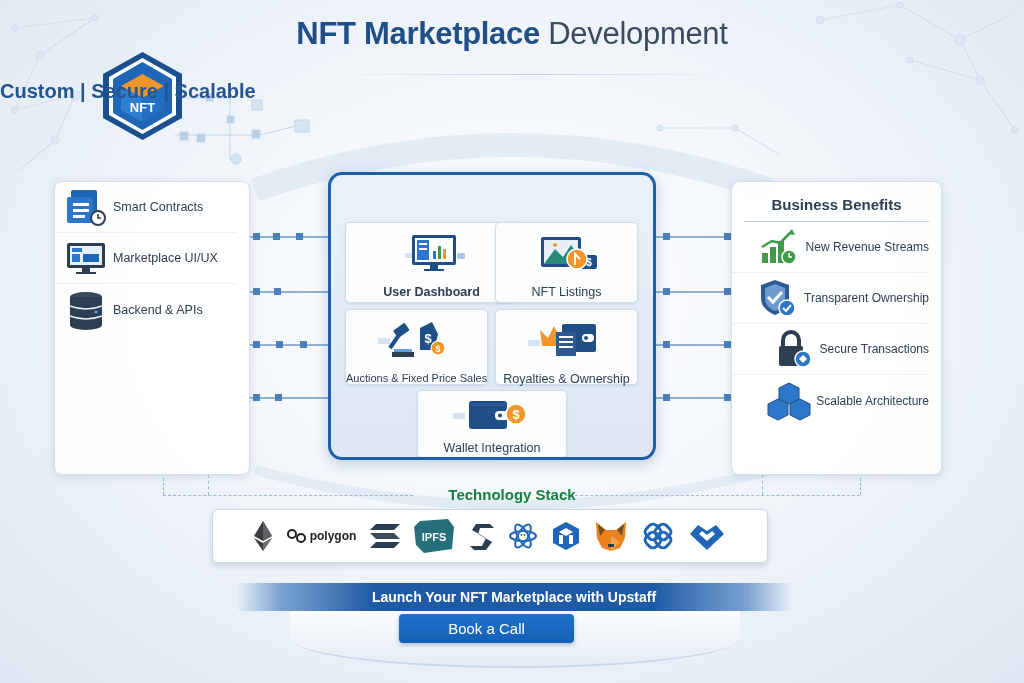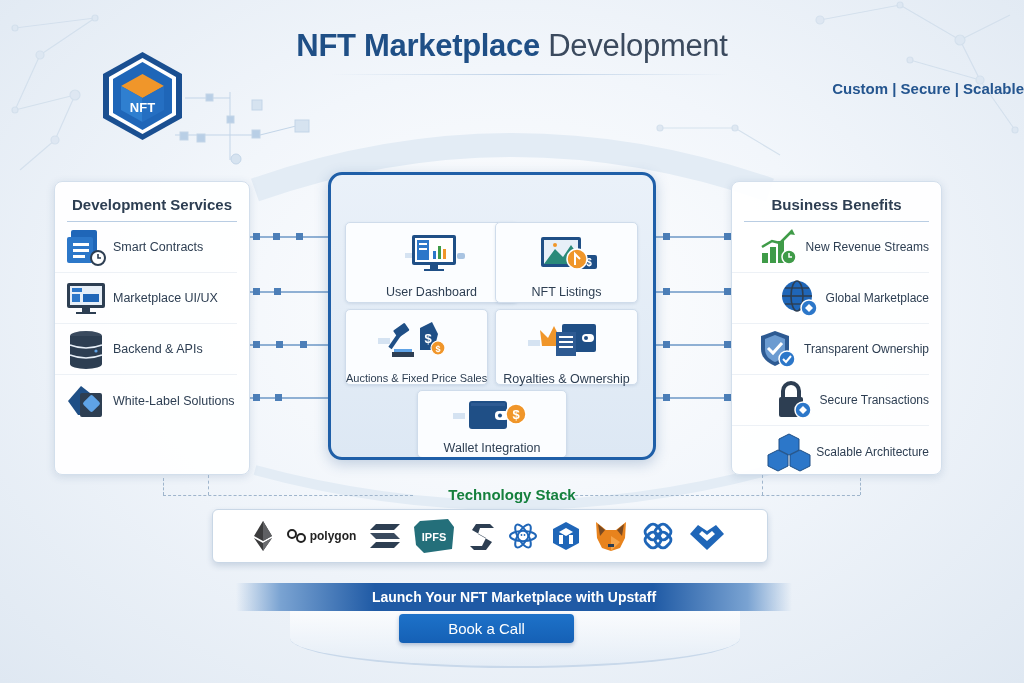--- a/index.html
+++ b/index.html
@@ -8,32 +8,32 @@
     font-family: "Liberation Sans", "DejaVu Sans", sans-serif;
     background: radial-gradient(ellipse at 50% 45%, #ffffff 0%, #f2f6fb 45%, #dfe8f2 100%);
     position: relative;
     color: #2a3a4e;
   }
   .bg-net { position: absolute; inset: 0; pointer-events: none; }
 
   
   .logo-hex { position: absolute; left: 100px; top: 50px; width: 85px; height: 92px; }
   .title {
-    position: absolute; left: 0; right: 0; top: 28px; text-align: center;
+    position: absolute; left: 0; right: 0; top: 16px; text-align: center;
     font-size: 31px; color: #1f4f86; letter-spacing: -0.3px;
   }
   .title b { font-weight: 700; }
   .title span.light { font-weight: 400; color: #3b4a5e; }
   .title-rule {
     position: absolute; left: 330px; width: 400px; top: 74px; height: 1px;
     background: linear-gradient(90deg, transparent, #bcd0e6, transparent);
   }
   .subtitle {
-    position: absolute; left: 0; right: 0; top: 80px; text-align: right;
-    font-size: 15px; color: #24558f; font-weight: 700;
+    position: absolute; left: 0; right: 0; top: 80px; text-align: left;
+    font-size: 20px; color: #24558f; font-weight: 700;
   }
 
   
   .panel {
     position: absolute; background: rgba(255,255,255,0.92);
     border: 1px solid #d3dfec; border-radius: 8px;
     box-shadow: 0 2px 8px rgba(40,80,130,0.15);
   }
   .panel-left { left: 54px; top: 181px; width: 196px; height: 294px; }
   .panel-right { left: 731px; top: 181px; width: 211px; height: 294px; }
@@ -65,21 +65,21 @@
     height: 36px; background: linear-gradient(180deg, #2d6fbf, #1d5aa3);
     color: #fff; font-weight: 700; font-size: 15.5px; text-align: center; line-height: 36px;
   }
   .card {
     position: absolute; background: #fbfdff; border: 1px solid #cfdceb;
     border-radius: 5px; box-shadow: 0 1px 3px rgba(30,70,120,0.12);
     text-align: center;
   }
   .card .cico { height: 54px; display: flex; align-items: flex-end; justify-content: center; }
   .card .clbl { font-size: 12.5px; color: #2d3e52; margin-top: 8px; white-space: nowrap; }
-  .card-1 { left: 14px; top: 47px; width: 173px; height: 81px; }
+  .card-1 { left: 14px; top: 47px; width: 173px; height: 81px; font-weight: bold; }
   .card-2 { left: 164px; top: 47px; width: 143px; height: 81px; }
   .card-3 { left: 14px; top: 134px; width: 143px; height: 76px; }
   .card-4 { left: 164px; top: 134px; width: 143px; height: 76px; }
   .card-5 { left: 86px; top: 215px; width: 150px; height: 68px; }
   .card-3 .clbl { font-size: 11px; }
 
   
   .conn { position: absolute; height: 2px; background: #8fb0d4; }
   .node { position: absolute; width: 7px; height: 7px; background: #4d7fb8; }
 
@@ -215,21 +215,20 @@
     <div class="node" style="left:724px;top:233px;"></div>
   <div class="node" style="left:663px;top:288px;"></div>
     <div class="node" style="left:724px;top:288px;"></div>
   <div class="node" style="left:663px;top:341px;"></div>
     <div class="node" style="left:724px;top:341px;"></div>
   <div class="node" style="left:663px;top:394px;"></div>
     <div class="node" style="left:724px;top:394px;"></div>
 </div>
 
 <div class="panel panel-left">
-  <h3>Development Services</h3>
   <div class="item">
     <span class="ico">
       <svg width="42" height="40" viewBox="0 0 42 40">
           <rect x="6" y="3" width="26" height="28" rx="2" fill="#1f66b8"></rect>
           <rect x="2" y="10" width="26" height="26" rx="2" fill="#2c77c9"></rect>
           <rect x="8" y="16" width="16" height="3" fill="#fff"></rect>
           <rect x="8" y="22" width="16" height="3" fill="#fff"></rect>
           <rect x="8" y="28" width="12" height="3" fill="#fff"></rect>
           <circle cx="33" cy="31" r="7" fill="#fff" stroke="#2d3e52" stroke-width="2"></circle>
           <path d="M33 27v4h3" stroke="#2d3e52" stroke-width="1.6" fill="none"></path>
@@ -255,30 +254,20 @@
     <span class="ico">
       <svg width="36" height="40" viewBox="0 0 36 40">
           <ellipse cx="18" cy="7" rx="16" ry="5" fill="#3a4a5e"></ellipse>
           <rect x="2" y="7" width="32" height="28" fill="#2d3e52"></rect>
           <ellipse cx="18" cy="35" rx="16" ry="5" fill="#2d3e52"></ellipse>
           <path d="M2 16 Q18 22 34 16 M2 26 Q18 32 34 26" stroke="#e7eff8" stroke-width="1.5" fill="none"></path>
           <circle cx="28" cy="22" r="1.6" fill="#5fa3e6"></circle>
         </svg>
     </span>
     <span class="lbl">Backend &amp; APIs</span>
-  </div>
-  <div class="item">
-    <span class="ico">
-      <svg width="40" height="40" viewBox="0 0 40 40">
-          <polygon points="2,20 15,5 24,12 24,34 12,34" fill="#1f4f86"></polygon>
-          <rect x="14" y="12" width="22" height="24" rx="2" fill="#2d3e52"></rect>
-          <rect x="19" y="16" width="13" height="13" rx="2" fill="#5fa3e6" transform="rotate(45 25.5 22.5)"></rect>
-        </svg>
-    </span>
-    <span class="lbl">White-Label Solutions</span>
   </div>
 </div>
 
 <div class="platform">
 
   <div class="card card-1">
     <div class="cico">
       <svg width="70" height="46" viewBox="0 0 70 46">
           <rect x="8" y="22" width="10" height="5" fill="#d5e3f2"></rect>
           <rect x="15" y="4" width="44" height="30" rx="2" fill="#1f4f86"></rect>
@@ -375,34 +364,20 @@
           <polygon points="34,2 37,8 30,7" fill="#3f9b48"></polygon>
           <circle cx="31" cy="30" r="7" fill="#3f9b48" stroke="#fff" stroke-width="1.5"></circle>
           <path d="M31 26v4h3" stroke="#fff" stroke-width="1.5" fill="none"></path>
         </svg>
     </span>
     <span class="lbl">New Revenue Streams</span>
   </div>
   <div class="item">
     <span class="ico">
       <svg width="40" height="40" viewBox="0 0 40 40">
-          <circle cx="18" cy="18" r="15" fill="#1f66b8"></circle>
-          <ellipse cx="18" cy="18" rx="6" ry="15" fill="none" stroke="#2d3e52" stroke-width="1.6"></ellipse>
-          <line x1="3" y1="18" x2="33" y2="18" stroke="#2d3e52" stroke-width="1.6"></line>
-          <line x1="6" y1="10" x2="30" y2="10" stroke="#2d3e52" stroke-width="1.4"></line>
-          <line x1="6" y1="26" x2="30" y2="26" stroke="#2d3e52" stroke-width="1.4"></line>
-          <circle cx="30" cy="30" r="8" fill="#2c77c9" stroke="#fff" stroke-width="1.5"></circle>
-          <polygon points="30,26 34,30 30,34 26,30" fill="#fff"></polygon>
-        </svg>
-    </span>
-    <span class="lbl">Global Marketplace</span>
-  </div>
-  <div class="item">
-    <span class="ico">
-      <svg width="40" height="40" viewBox="0 0 40 40">
           <path d="M18 2 L32 7 V20 C32 29 25 34 18 37 C11 34 4 29 4 20 V7 Z" fill="#2d5a92"></path>
           <path d="M18 6 L28 10 V20 C28 27 23 31 18 33 C13 31 8 27 8 20 V10 Z" fill="#6b9bd1"></path>
           <path d="M11 19 L16 24 L25 14" stroke="#fff" stroke-width="3" fill="none"></path>
           <circle cx="30" cy="30" r="8" fill="#2c77c9" stroke="#fff" stroke-width="1.5"></circle>
           <path d="M26 30 L29 33 L34 27" stroke="#fff" stroke-width="2" fill="none"></path>
         </svg>
     </span>
     <span class="lbl">Transparent Ownership</span>
   </div>
   <div class="item">

